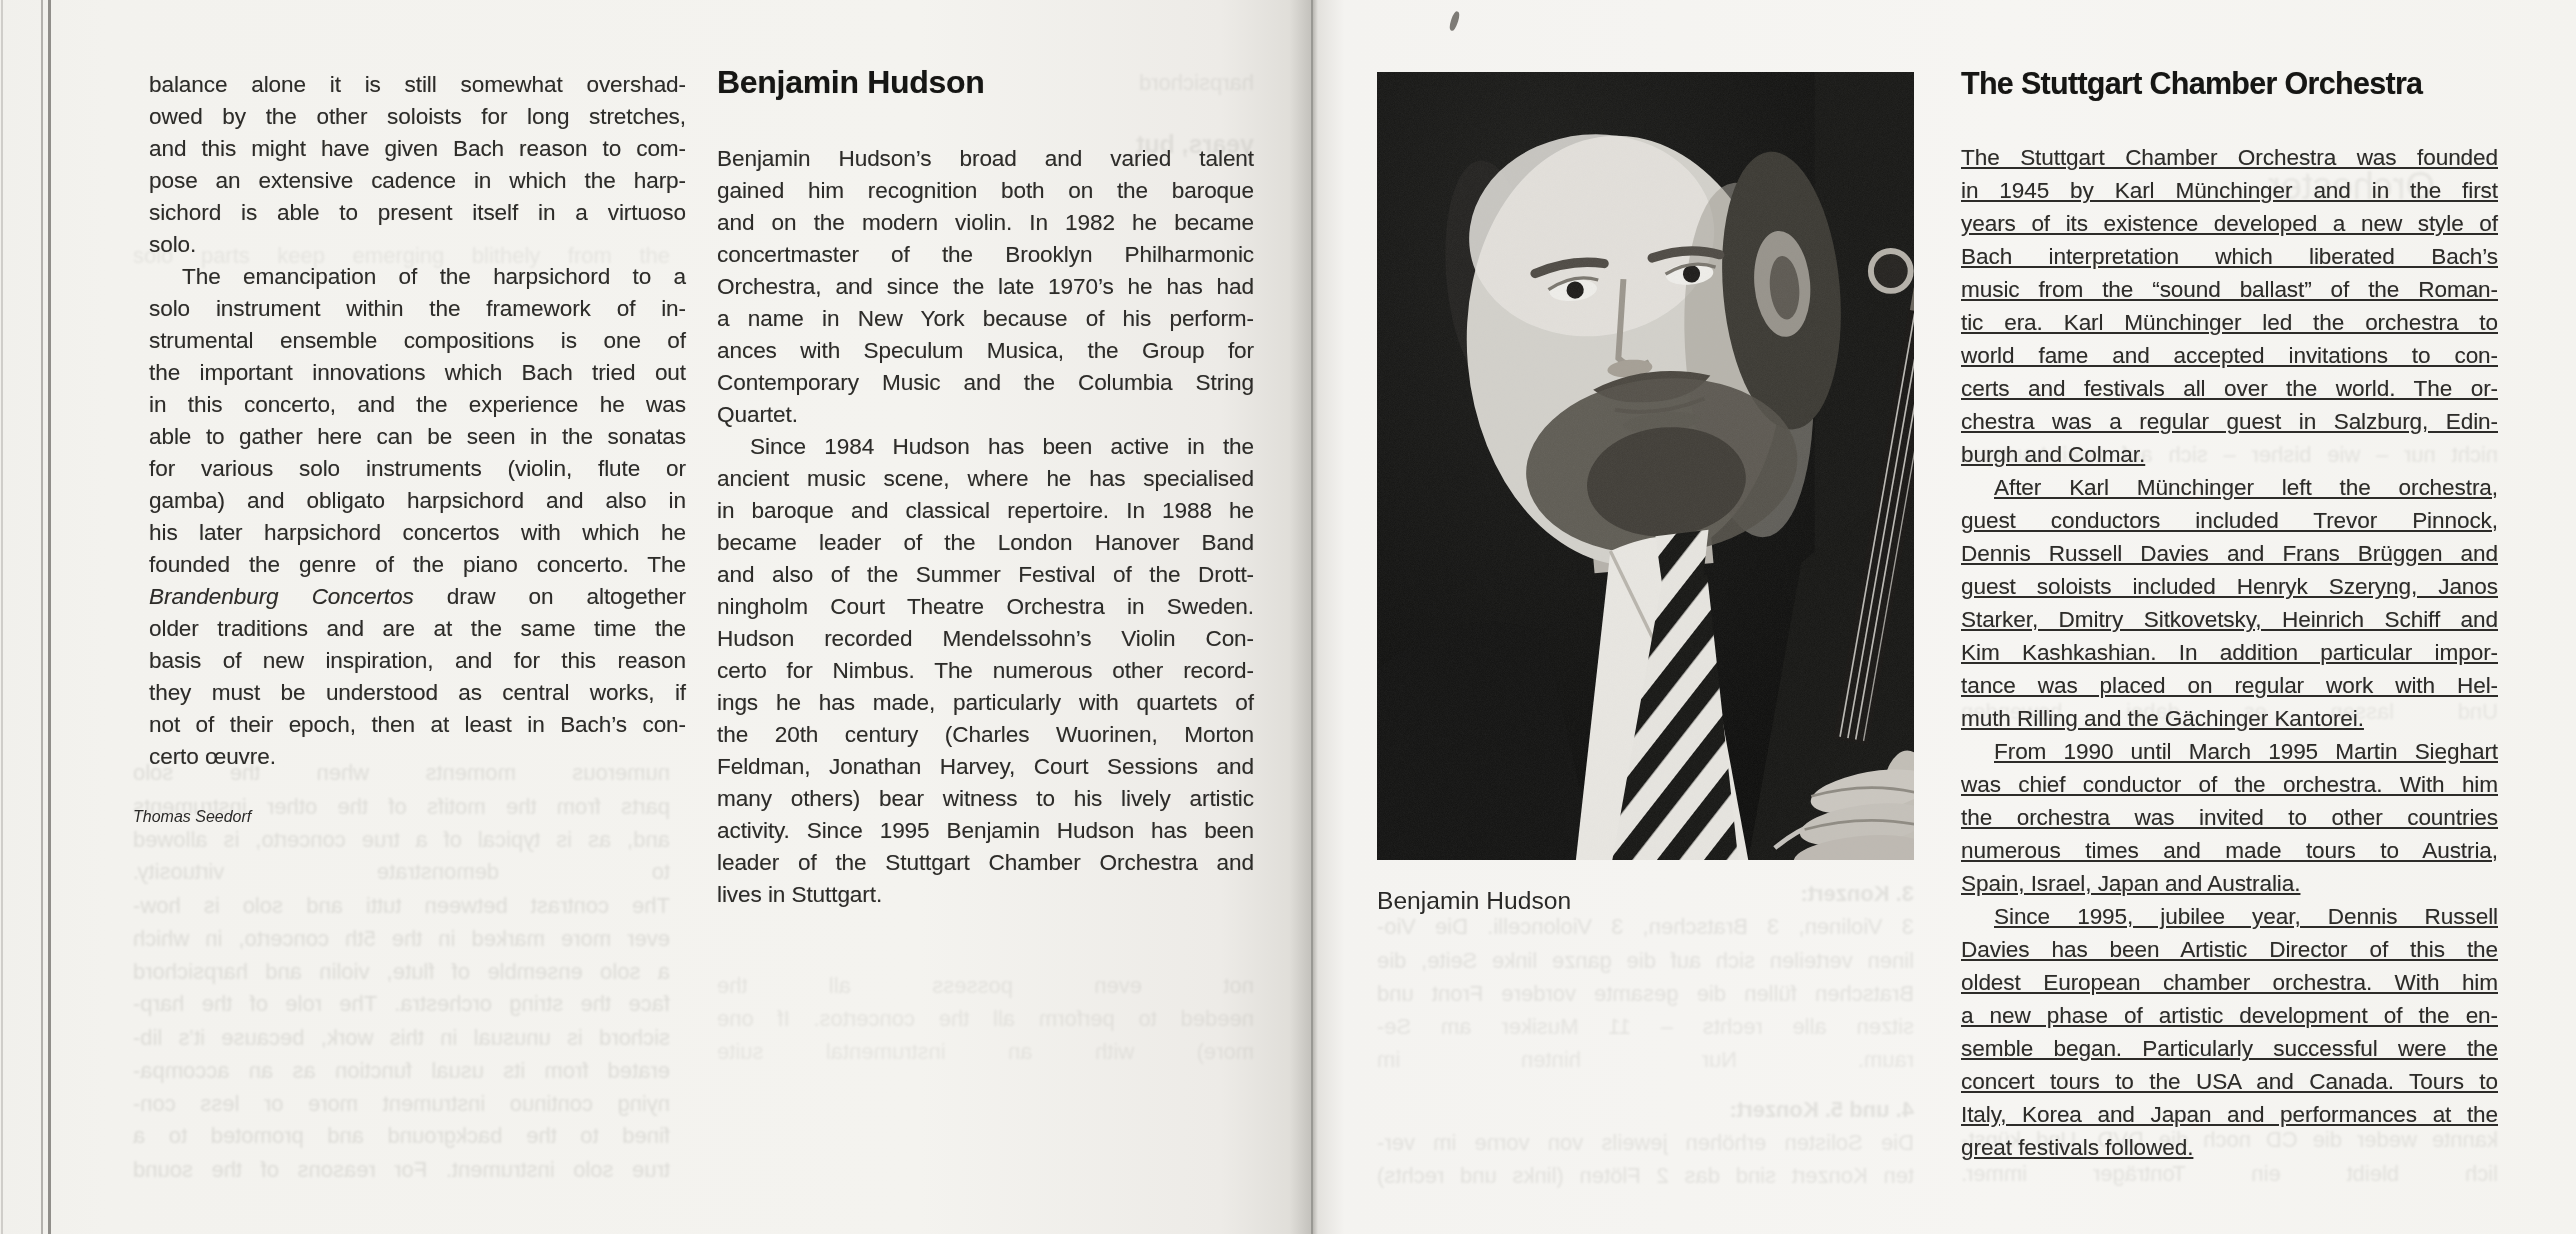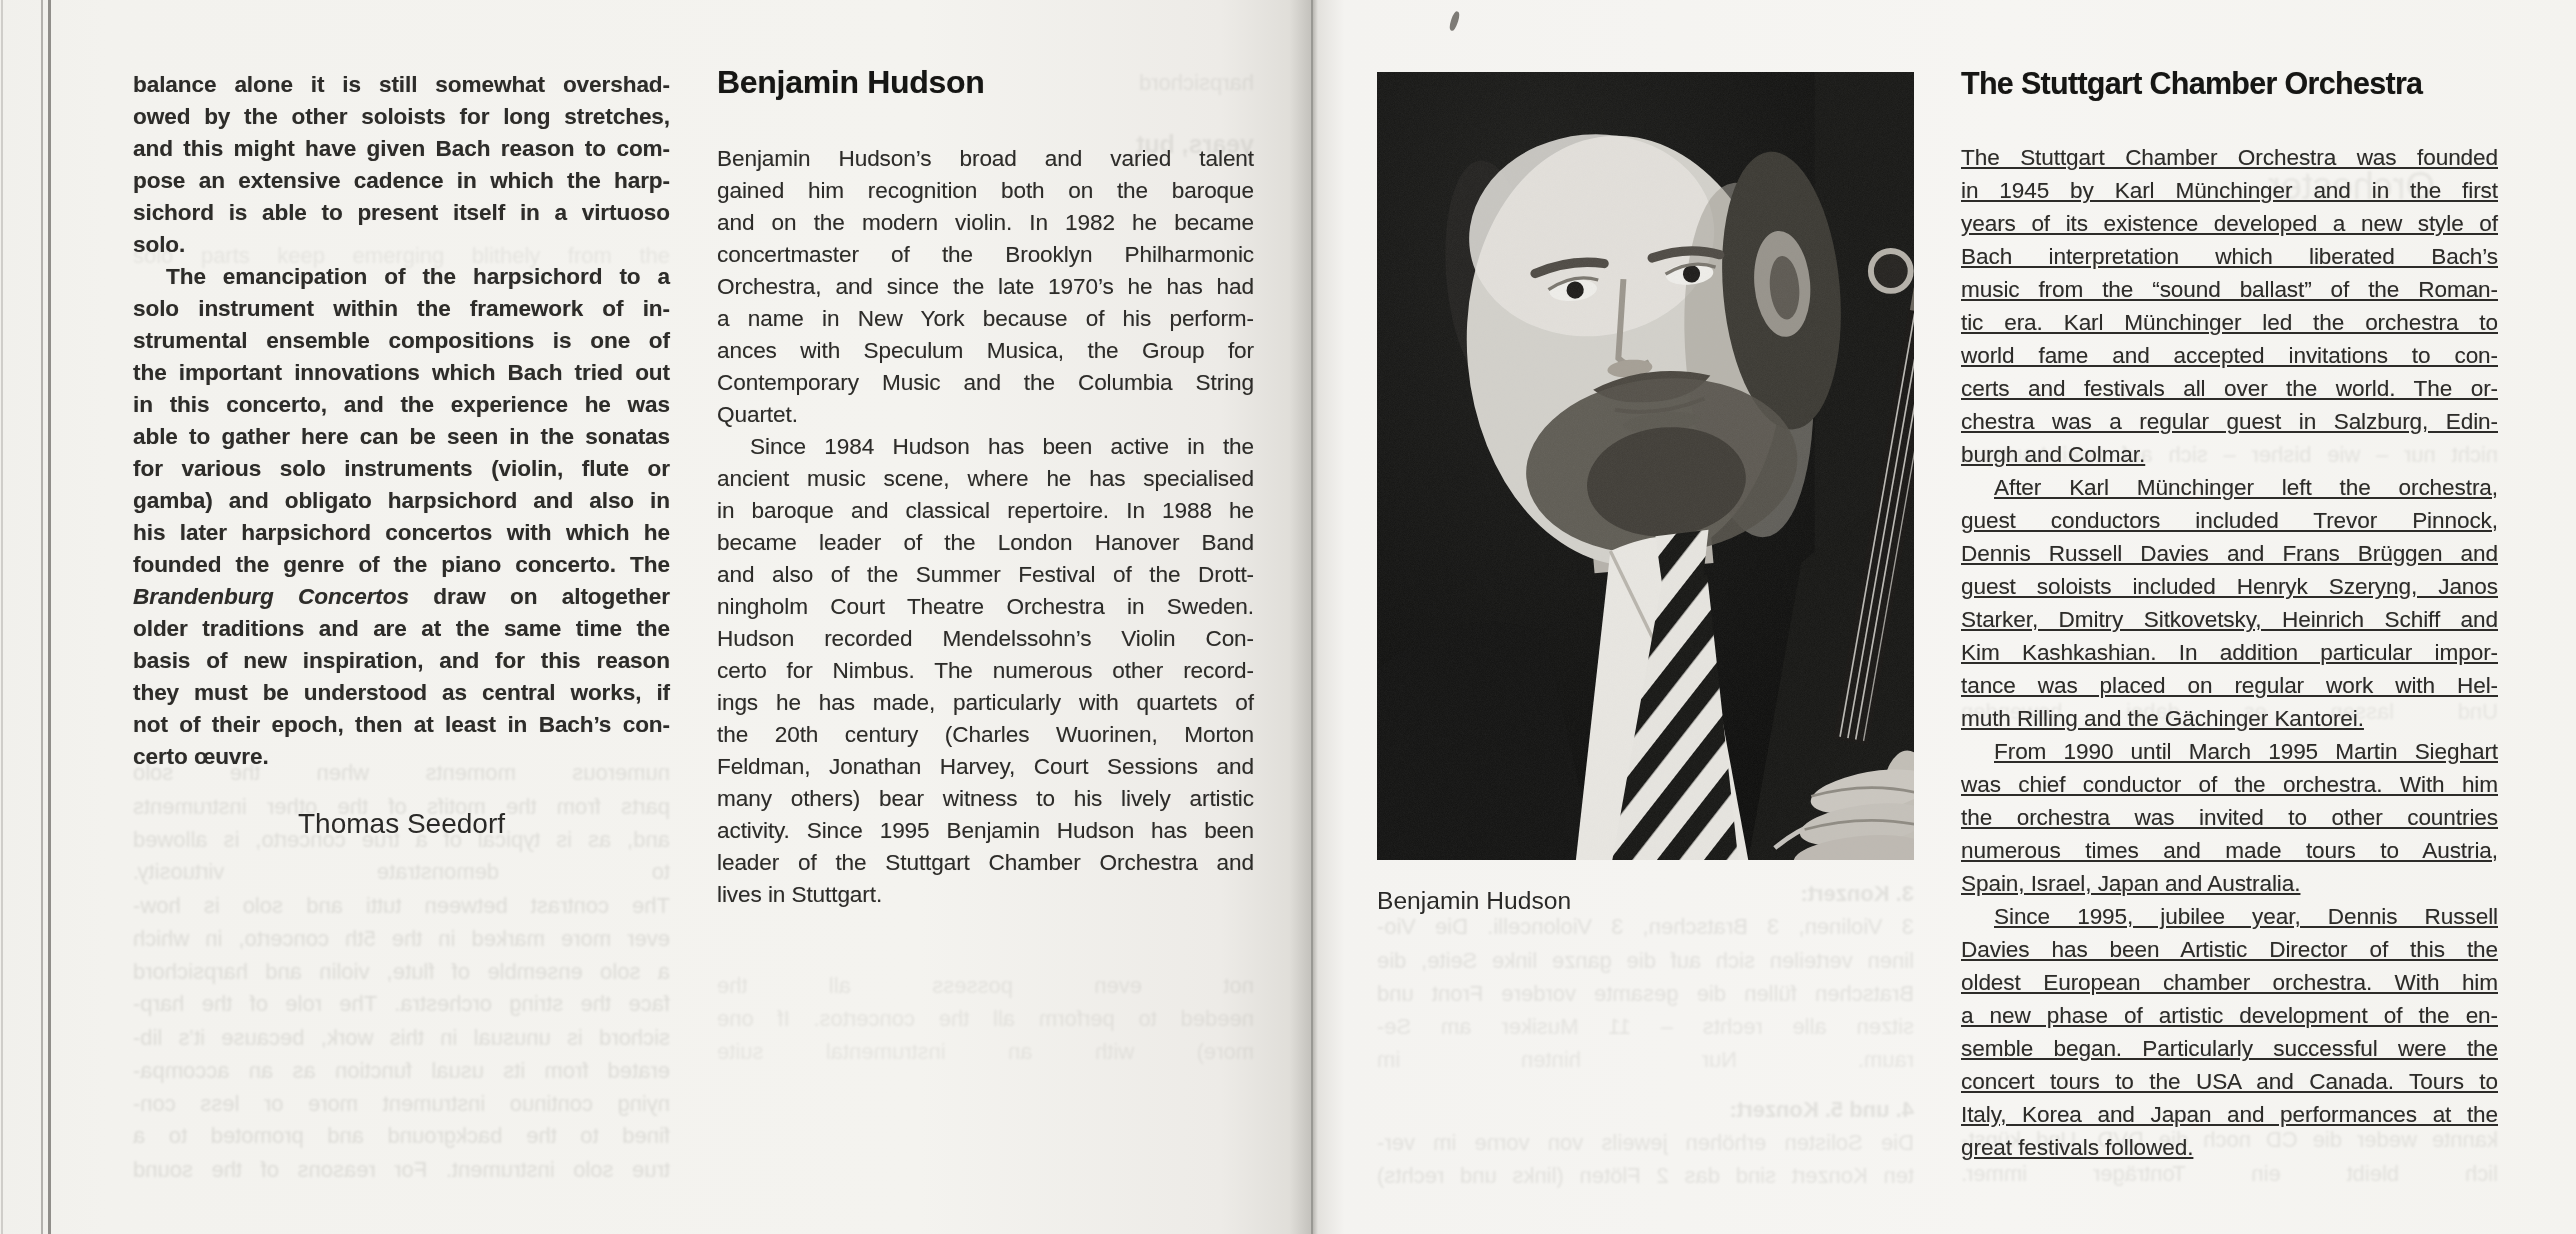--- a/index.html
+++ b/index.html
@@ -19,22 +19,22 @@
        text-shadow:0 0 0.7px rgba(45,44,42,.3);}
   .ln{height:32px;line-height:32px;white-space:nowrap;}
   #col3 .ln{height:33px;line-height:33px;}
   .ln.j{white-space:normal;text-align:justify;text-align-last:justify;}
   .ln.ind{text-indent:33px;}
   .ln em{font-style:italic;}
   .heading{position:absolute;margin:0;font-weight:bold;color:#161614;
            letter-spacing:-0.3px;text-shadow:0 0 0.7px rgba(20,20,18,.35);}
   #h-col2{left:717px;top:64px;font-size:32px;}
   #h-col3{left:1961px;top:66px;font-size:30.5px;letter-spacing:-0.7px;}
-  .byline{position:absolute;left:133px;top:808px;width:537px;text-align:center;
-          font-size:28px;color:#2a2927;}
+  .byline{position:absolute;left:133px;top:808px;width:537px;text-align:left;
+          font-size:16px;font-style:italic;color:#2a2927;}
   .caption{position:absolute;left:1377px;top:887px;font-size:24.6px;color:#2a2927;}
   .photo{position:absolute;left:1377px;top:72px;width:537px;height:788px;}
   .photo svg{display:block;width:100%;height:100%;}
   .ghost{position:absolute;color:#6e6e66;filter:blur(1.1px);
          font-size:22px;white-space:normal;text-align:justify;text-align-last:justify;
          transform:scaleX(-1);}
   .ghost.nm{transform:none;}
   .ghost.b{font-weight:bold;text-align:left;text-align-last:auto;white-space:nowrap;}
   .speck{position:absolute;left:1451px;top:10.6px;width:6.6px;height:20px;background:#56534d;
          border-radius:45%;transform:rotate(18deg);opacity:.75;}
@@ -79,21 +79,21 @@
       <div class="ghost" style="left: 1377px; top: 914px; width: 537px; opacity: 0.15;">3 Violinen, 3 Bratschen, 3 Violoncelli. Die Vio-</div>
       <div class="ghost" style="left: 1377px; top: 948px; width: 537px; opacity: 0.15;">linen verteilen sich auf die ganze linke Seite, die</div>
       <div class="ghost" style="left: 1377px; top: 981px; width: 537px; opacity: 0.15;">Bratschen füllen die gesamte vordere Front und</div>
       <div class="ghost" style="left: 1377px; top: 1014px; width: 537px; opacity: 0.13;">sitzen alle rechts – 11 Musiker am Se-</div>
       <div class="ghost" style="left: 1377px; top: 1047px; width: 537px; opacity: 0.12;">raum. Nur hinten im</div>
       <div class="ghost b" style="left: 1377px; top: 1097px; width: 537px; opacity: 0.15;">4. und 5. Konzert:</div>
       <div class="ghost" style="left: 1377px; top: 1130px; width: 537px; opacity: 0.14;">Die Solisten erhöhen jeweils von vorne im ver-</div>
       <div class="ghost" style="left: 1377px; top: 1163px; width: 537px; opacity: 0.14;">ten Konzert sind das 2 Flöten (links und rechts)</div>
     </div>
 
-  <div class="col" id="col1" style="left:133px;top:69px;width:537px;font-weight:bold;">
+  <div class="col" id="col1" style="left:149px;top:69px;width:537px;">
       <div class="ln j">balance alone it is still somewhat overshad-</div>
       <div class="ln j">owed by the other soloists for long stretches,</div>
       <div class="ln j">and this might have given Bach reason to com-</div>
       <div class="ln j">pose an extensive cadence in which the harp-</div>
       <div class="ln j">sichord is able to present itself in a virtuoso</div>
       <div class="ln">solo.</div>
       <div class="ln j ind">The emancipation of the harpsichord to a</div>
       <div class="ln j">solo instrument within the framework of in-</div>
       <div class="ln j">strumental ensemble compositions is one of</div>
       <div class="ln j">the important innovations which Bach tried out</div>

